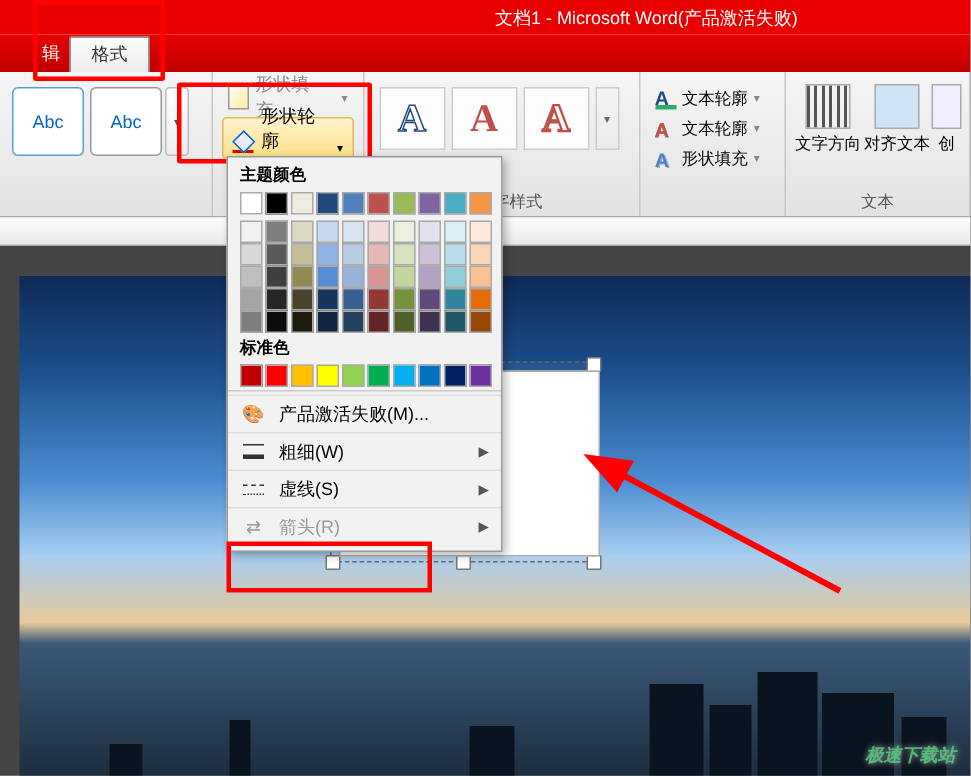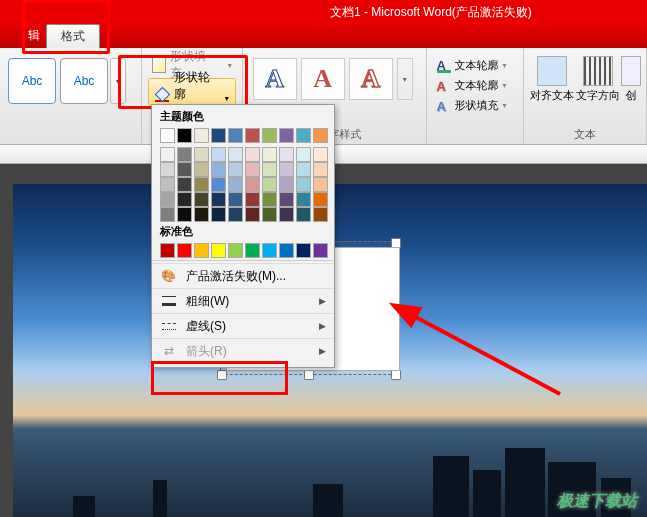--- a/index.html
+++ b/index.html
@@ -47,21 +47,21 @@
 .dropdown h4{margin:4px 8px;font-size:11px;font-weight:bold}
 .swatch-grid{display:grid;grid-template-columns:repeat(10,15px);gap:2px;padding:0 8px}
 .swatch-grid.tall{grid-template-rows:repeat(5,13px)}
 .sw{width:13px;height:13px;border:1px solid #aaa}
 .menu-item{display:flex;align-items:center;height:24px;padding:0 8px;gap:8px;border-top:1px solid #ddd}
 .menu-item .ic{width:18px;height:16px;display:flex;align-items:center;justify-content:center}
 .menu-item .arw{margin-left:auto;font-size:9px;color:#555}
 .menu-item.disabled{color:#999}
 .sep{height:1px;background:#ccc;margin:2px 0}
 .red-box-nooutline{position:absolute;left:151px;top:361px;width:131px;height:28px;border:3px solid #f00;z-index:40;pointer-events:none}
-.watermark{position:absolute;right:10px;bottom:6px;font-size:16px;color:rgba(80,200,120,.9);font-style:italic;font-weight:bold;text-shadow:0 0 4px rgba(255,255,255,.6)}
+.watermark{position:absolute;right:10px;bottom:6px;font-size:12px;color:rgba(80,200,120,.9);font-style:italic;font-weight:bold;text-shadow:0 0 4px rgba(255,255,255,.6)}
 </style>
 </head>
 <body>
 
 <div class="titlebar">
   <div class="doc-title">文档1 - Microsoft Word(产品激活失败)</div>
 </div>
 
 <div class="tabbar">
   <div style="color:#fff;margin-right:6px;align-self:center">辑</div>
@@ -123,26 +123,26 @@
           <span class="ic" style="color:#4f81bd;font-weight:bold;font-size:13px;text-shadow:1px 1px #aac">A</span>
           <span>形状填充</span>
           <span style="font-size:8px;color:#888">▾</span>
         </div>
     </div>
   </div>
 
   <div class="ribbon-group" style="flex:1">
     <div style="display:flex;gap:2px">
       <div class="big-btn">
+          <span class="ic" style="background:repeating-linear-gradient(90deg,#555 0 2px,transparent 2px 5px)"></span>
+          <span>文字方向</span>
+        </div>
+      <div class="big-btn">
           <span class="ic" style="background:#cfe4f7"></span>
           <span>对齐文本</span>
-        </div>
-      <div class="big-btn">
-          <span class="ic" style="background:repeating-linear-gradient(90deg,#555 0 2px,transparent 2px 5px)"></span>
-          <span>文字方向</span>
         </div>
       <div class="big-btn" style="width:18px">
           <span class="ic" style="width:18px;background:#eef"></span>
           <span>创</span>
         </div>
     </div>
     <div class="group-label">文本</div>
   </div>
 </div>
 

